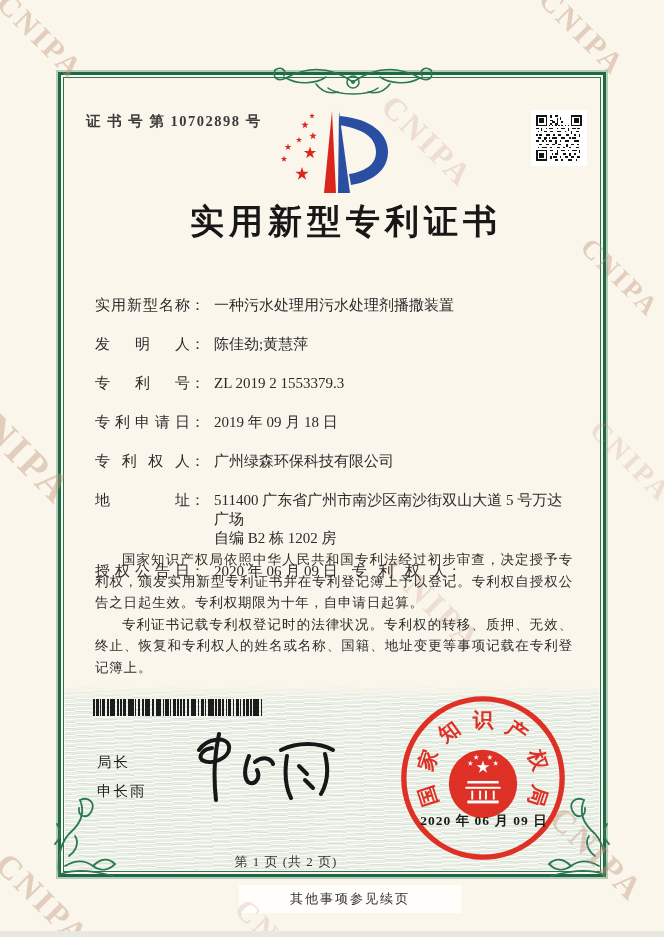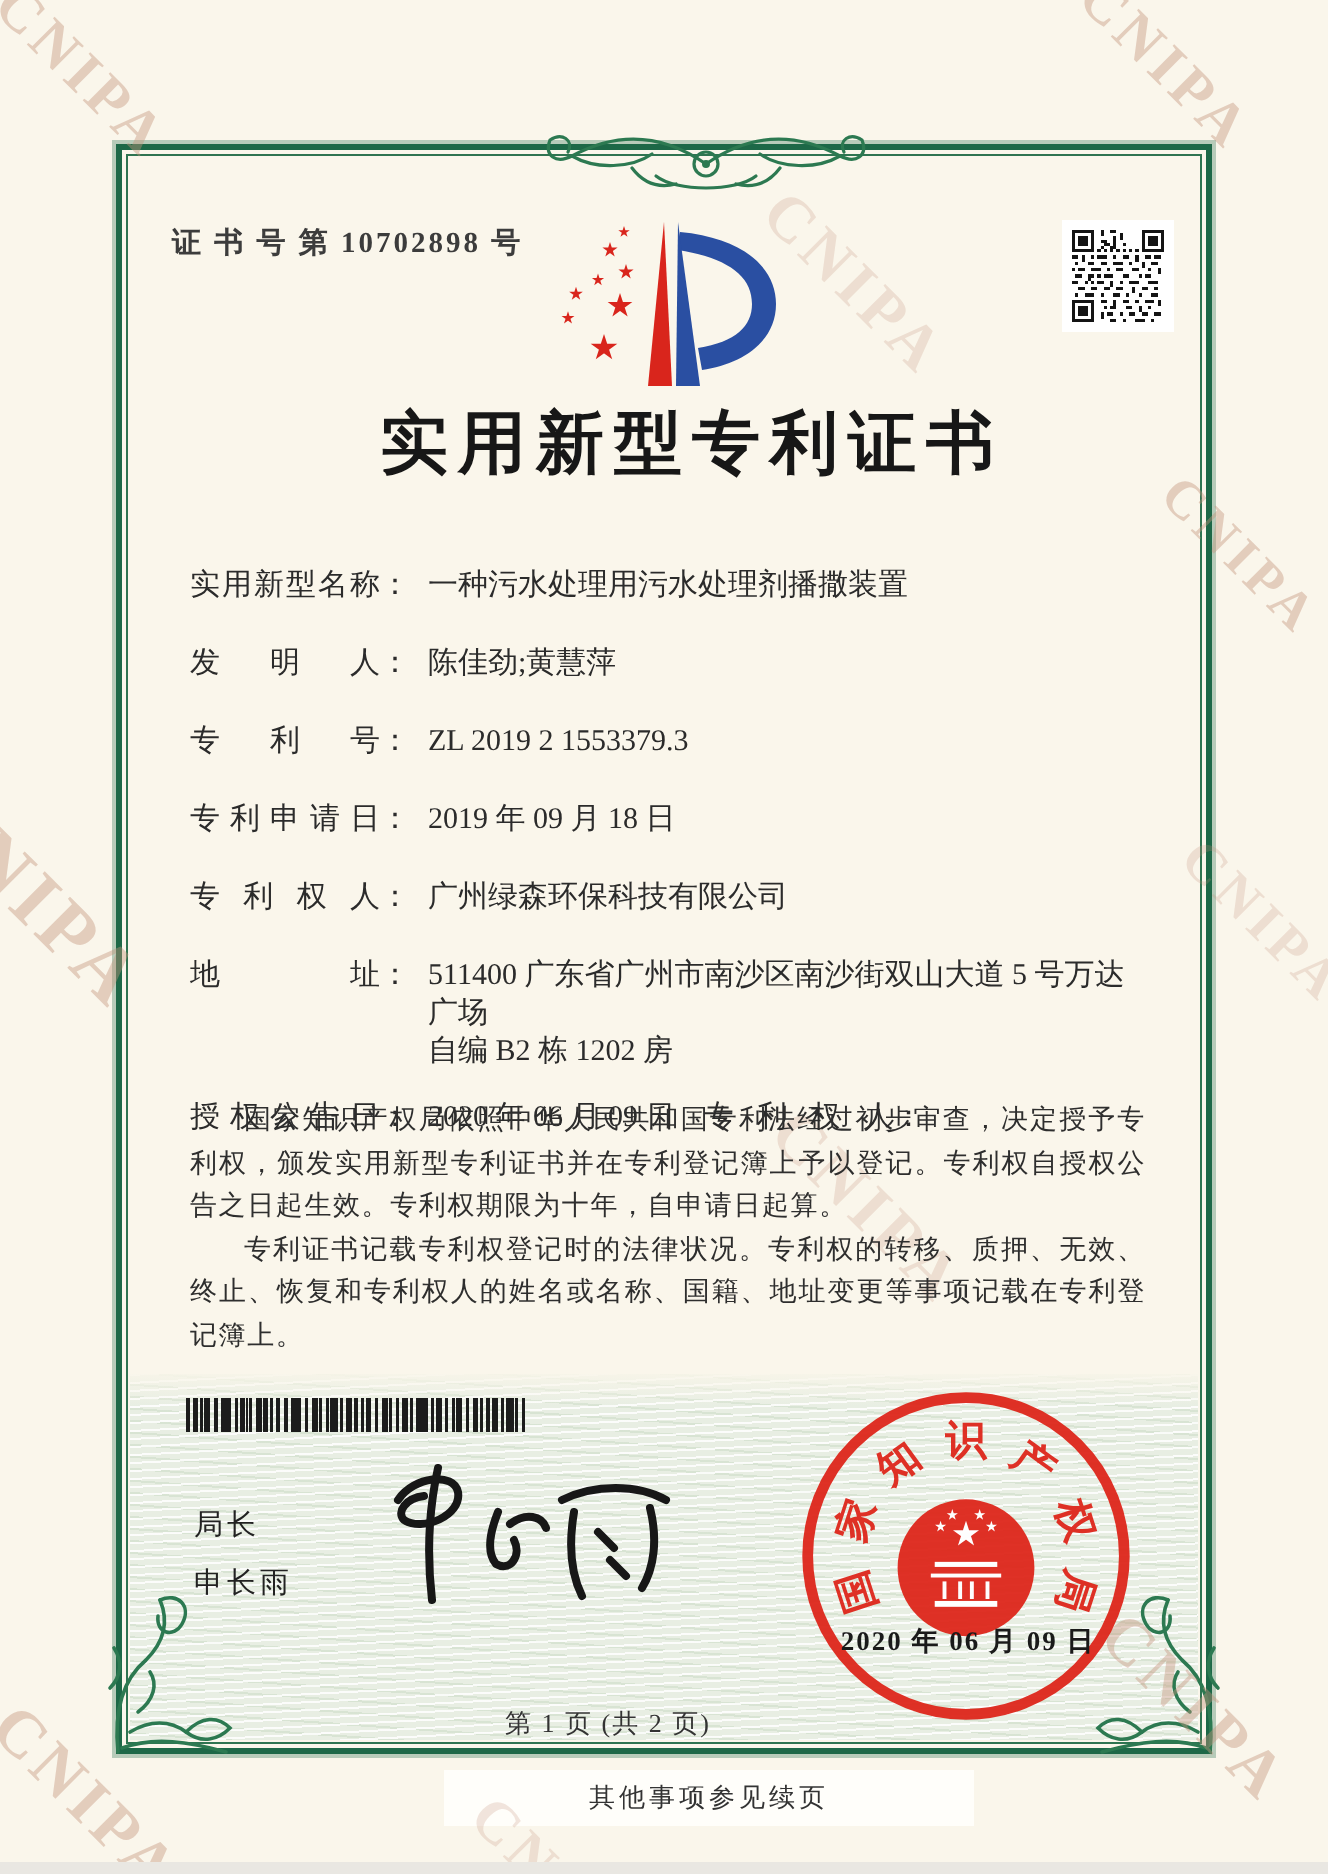--- a/index.html
+++ b/index.html
@@ -38,21 +38,21 @@
   .flourish.br { right:-12px; bottom:-6px; transform:scaleX(-1); }
   
   .content { position:absolute; inset:0; z-index:3; }
   .cert-no { position:absolute; left:86px; top:112px; font-size:14.5px; letter-spacing:1.5px; color:#3c3c3c;font-weight:bold; }
   .qr-box { position:absolute; left:531px; top:110px; width:56px; height:56px; background:#fff; padding:5px; }
   .logo { position:absolute; left:276px; top:108px; }
   .title {
     position:absolute; left:0; right:0; top:199px; text-align:center;
     font-size:34px; font-weight:bold; letter-spacing:5px; color:#171717;padding-left:28px;
   }
-  .fields { position:absolute; left:95px; top:284px; width:478px; font-size:15px; }
+  .fields { position:absolute; left:95px; top:296px; width:478px; font-size:15px; }
   .field-row { margin-bottom:20px; line-height:19px; display:flex; }
   .f-label {
     display:inline-block; width:95px; text-align:justify; text-align-last:justify; flex:0 0 95px;
   }
   .f-colon { flex:0 0 auto; }
   .f-value { margin-left:9px; white-space:pre-line; }
   .grant-row { display:flex; margin-bottom:0; }
   .grant-row .pair { display:flex; }
   .grant-row .pair + .pair { margin-left:14px; }
   .paras {
@@ -69,23 +69,23 @@
       repeating-linear-gradient(90deg,#1c1c1c 0 2px, rgba(0,0,0,0) 2px 9px);
   }
   .sig-title { position:absolute; left:97px; top:753px; font-size:14.5px; letter-spacing:2px; color:#222; }
   .sig-name  { position:absolute; left:97px; top:782px; font-size:14.5px; letter-spacing:2px; color:#222; }
   .signature { position:absolute; left:185px; top:726px; }
   .seal { position:absolute; left:397px; top:692px; opacity:.94; mix-blend-mode:multiply; }
   .seal-date {
     position:absolute; left:405px; top:812px; width:158px; text-align:center;
     font-size:13.5px; letter-spacing:1px; color:#1a1a1a; font-weight:bold;
   }
-  .page-no { position:absolute; left:74px; top:853px; width:460px; text-align:center; font-size:13px; letter-spacing:1px; color:#333; }
+  .page-no { position:absolute; left:56px; top:853px; width:460px; text-align:center; font-size:13px; letter-spacing:1px; color:#333; }
   .note-strip {
-    position:absolute; left:222px; top:885px; width:265px; height:28px;
+    position:absolute; left:239px; top:885px; width:222px; height:28px;
     background:#fffefa; text-align:center; line-height:28px;
     font-size:13px; letter-spacing:2px; color:#333;
   }
   .screen-edge { position:absolute; left:0; right:0; bottom:0; height:6px; background:#e9e7e2; z-index:4; }
   .seal text { font-family:"Liberation Serif","DejaVu Serif",serif; font-weight:bold; }
 </style>
 </head>
 <body>
 
 <div class="page">

